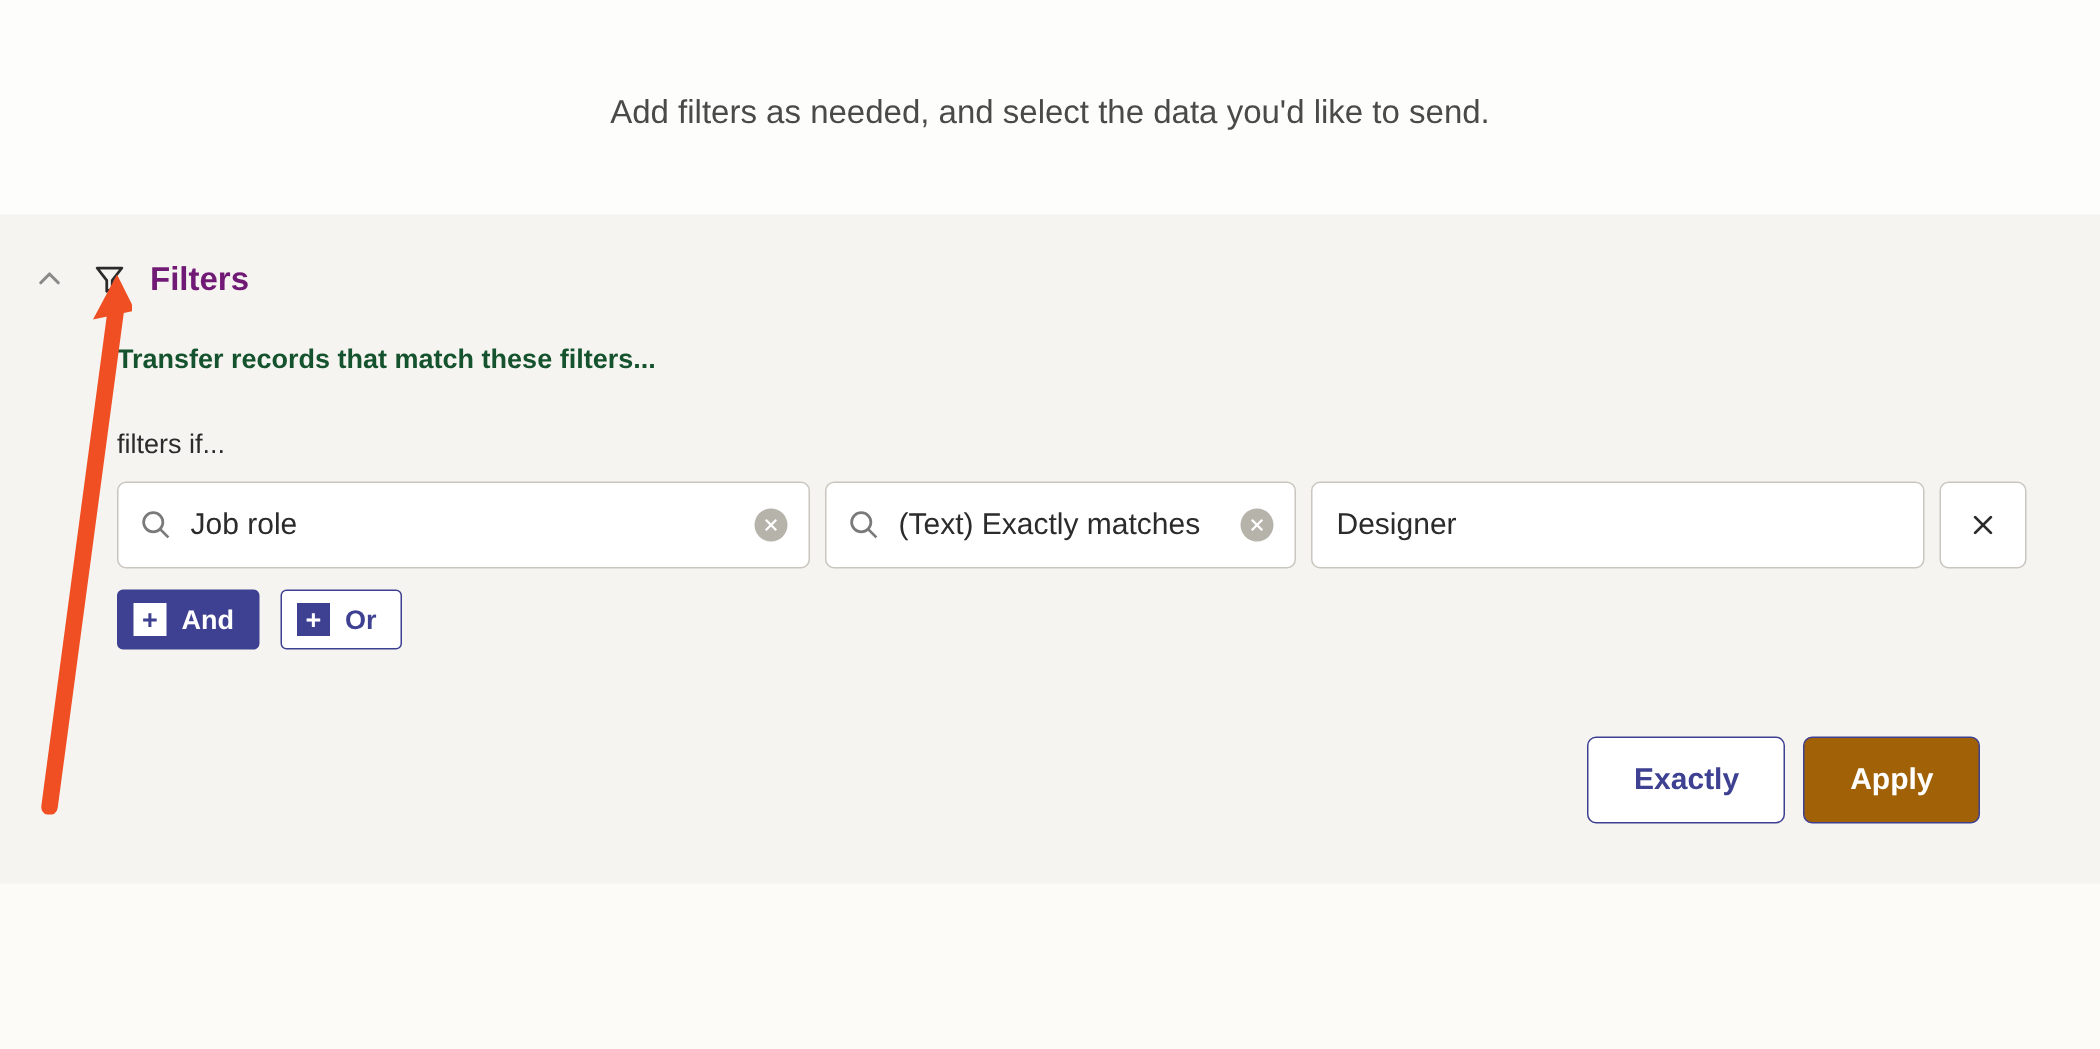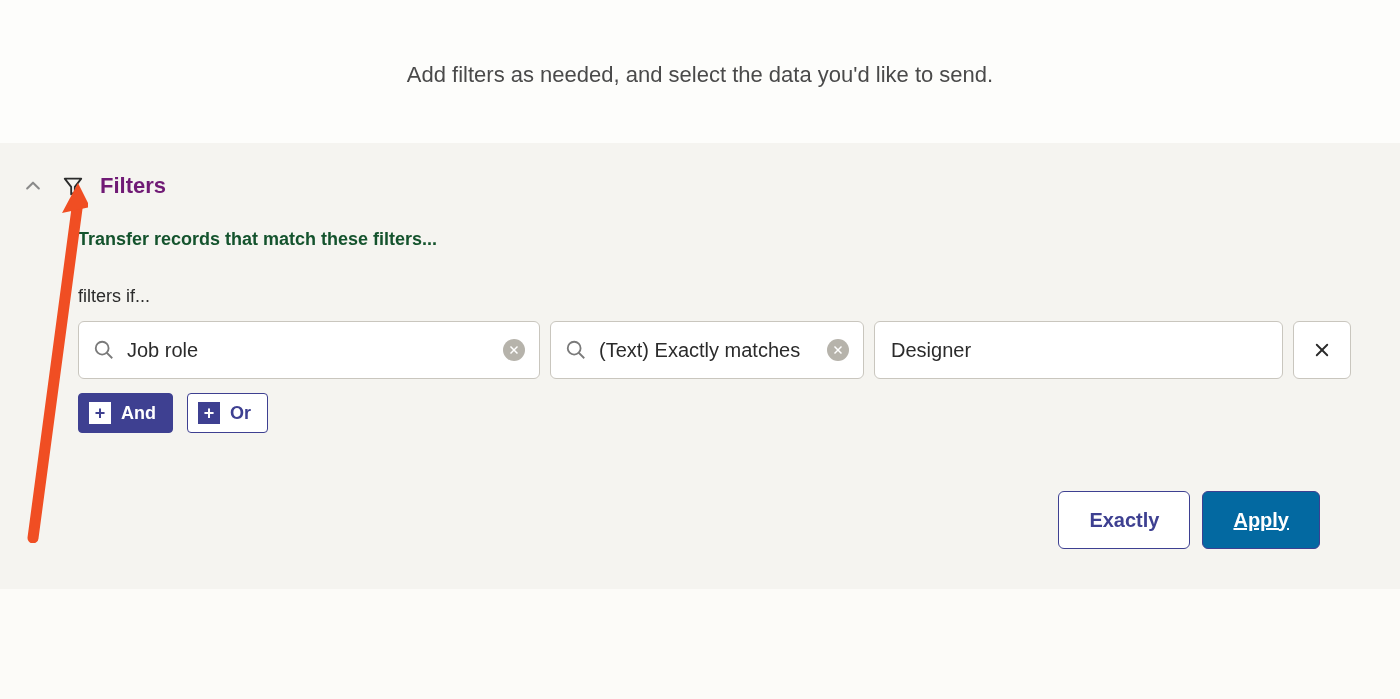--- a/index.html
+++ b/index.html
@@ -158,21 +158,21 @@
       height: 58px;
       border-radius: 6px;
       padding: 0 30px;
       font-size: 20px;
       font-weight: 600;
       cursor: pointer;
       display: flex; align-items: center; justify-content: center;
       border: 1.5px solid #3e4091;
     }
     .act-cancel { background: #fff; color: #3e4091; }
-    .act-apply  { background: #0369a1; color: #fff; text-decoration: underline; }
+    .act-apply  { background: #a16207; color: #fff; }
     
     .arrow-svg {
       position: absolute;
       left: 18px;
       top: 40px;
       width: 70px;
       height: 360px;
       pointer-events: none;
     }
   </style>

